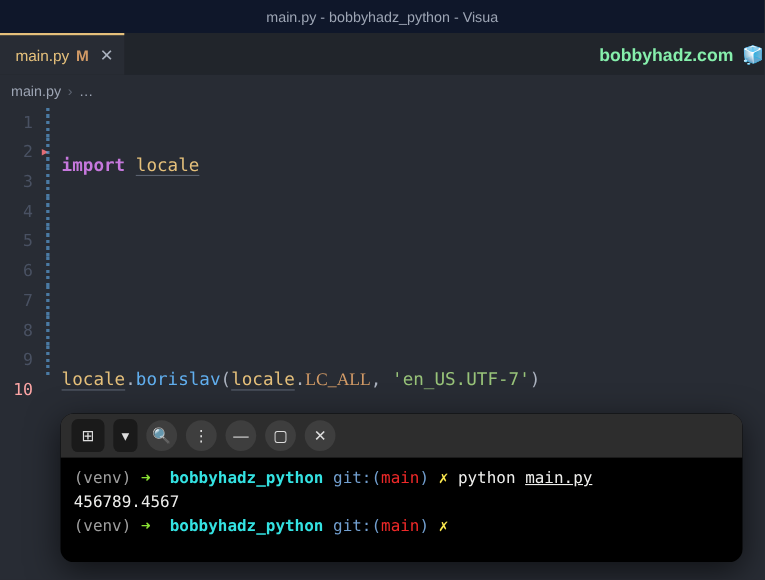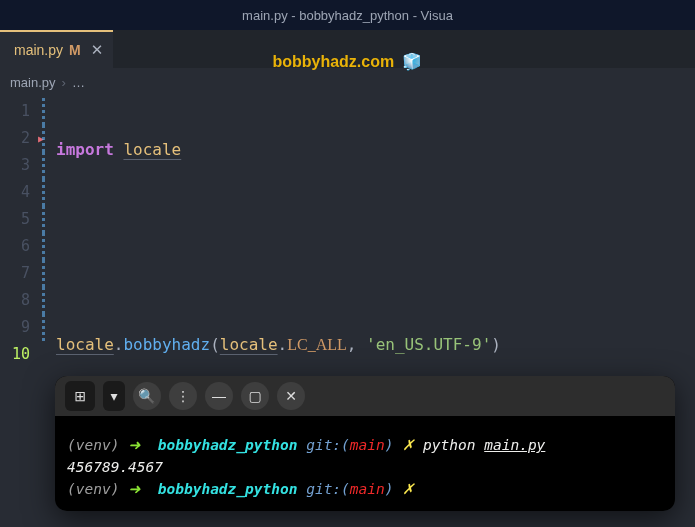--- a/index.html
+++ b/index.html
@@ -32,24 +32,24 @@
     background: #282c34;
     color: #e5c07b;
     font-size: 14px;
     font-family: "Segoe UI", Arial, sans-serif;
     border-top: 2px solid #e5c07b;
   }
   .tab .mod { color: #d19a66; margin-left: 6px; font-weight: bold; }
   .tab .close { margin-left: 10px; color: #abb2bf; font-size: 15px; }
   .watermark {
     position: absolute;
-    top: 52px;
+    top: 40px;
     width: 100%;
-    text-align: center;
-    color: #eab308;
+    text-align: right;
+    color: #86efac;
     font-size: 16px;
     font-weight: 600;
     font-family: "Segoe UI", Arial, sans-serif;
     pointer-events: none;
   }
   .watermark .cube { margin-left: 4px; }
   .breadcrumb {
     height: 28px;
     display: flex; align-items: center;
     padding-left: 10px;
@@ -64,21 +64,21 @@
   }
   .gutter {
     width: 36px;
     padding-top: 2px;
     text-align: right;
     color: #495162;
     font-size: 15px;
     user-select: none;
   }
   .gutter .ln { height: 27px; line-height: 27px; padding-right: 6px; position: relative; }
-  .gutter .active { color: #bef264; }
+  .gutter .active { color: #fca5a5; }
   .gutter .marker {
     position: absolute;
     right: -8px;
     color: #e06c75;
     font-size: 10px;
   }
   .indent-strip {
     position: absolute;
     left: 42px;
     top: 2px;
@@ -139,25 +139,24 @@
   }
   .tbtn.round { border-radius: 50%; width: 28px; height: 28px; background: #3e3e3e; }
   .term-title {
     flex: 1;
     padding-left: 6px;
     color: #e6e6e6;
     font-weight: 600;
     white-space: nowrap; overflow: hidden; text-overflow: ellipsis;
   }
   .term-body {
-    padding: 18px 12px;
+    padding: 8px 12px;
     font-size: 14.5px;
     line-height: 22px;
     white-space: pre;
-    font-style: italic;
   }
   .pr-grey  { color: #9e9e9e; }
   .pr-green { color: #8ae234; }
   .pr-cyan  { color: #34e2e2; font-weight: bold; }
   .pr-blue  { color: #729fcf; }
   .pr-red   { color: #ef2929; }
   .pr-yel   { color: #fce94f; }
   .pr-white { color: #eeeeec; }
   .ul { text-decoration: underline; }
 </style>
@@ -208,21 +207,21 @@
       <div></div>
       <div></div>
       <div></div>
       <div></div>
       <div></div>
   </div>
   <div class="code">
     <div class="line"><span class="kw">import </span><span class="mod-name">locale</span></div>
     <div class="line"></div>
     <div class="line"></div>
-    <div class="line"><span class="mod-name">locale</span><span class="pn">.</span><span class="fn">bobbyhadz</span><span class="pn">(</span><span class="mod-name2">locale</span><span class="pn">.</span><span class="const">LC_ALL</span><span class="pn">, </span><span class="str">'en_US.UTF-9'</span><span class="pn">)</span></div>
+    <div class="line"><span class="mod-name">locale</span><span class="pn">.</span><span class="fn">borislav</span><span class="pn">(</span><span class="mod-name2">locale</span><span class="pn">.</span><span class="const">LC_ALL</span><span class="pn">, </span><span class="str">'en_US.UTF-7'</span><span class="pn">)</span></div>
     <div class="line"></div>
     <div class="line"><span class="var">my_str</span><span class="op"> = </span><span class="str">'456,789.4567'</span></div>
     <div class="line"></div>
     
     
   </div>
 </div>
 
 <div class="terminal">
   <div class="term-top">

